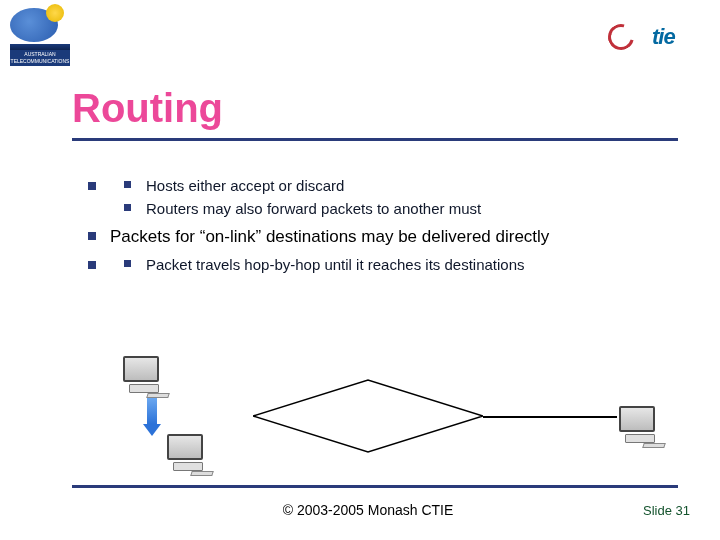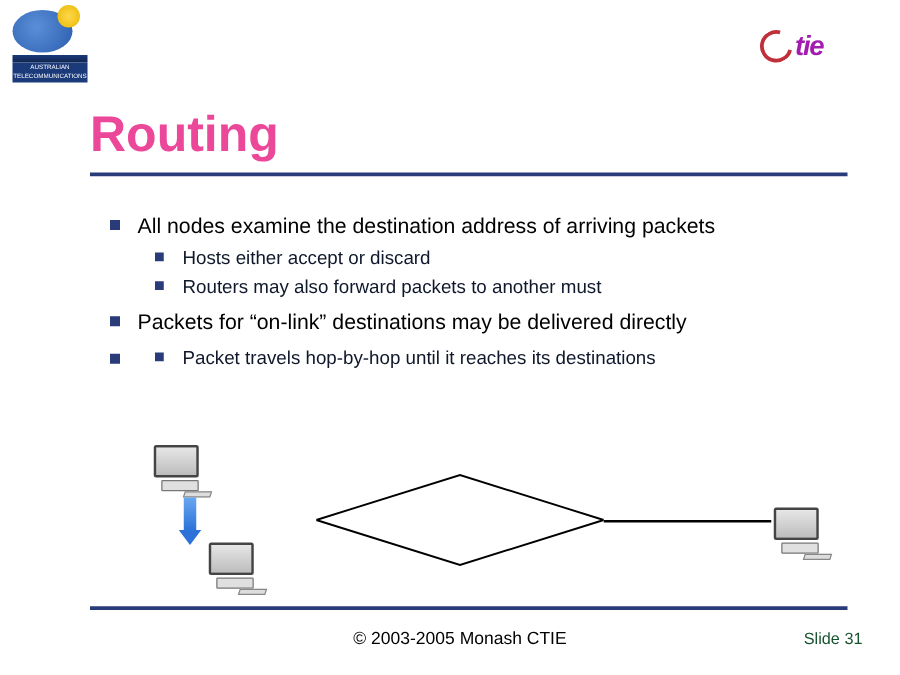--- a/index.html
+++ b/index.html
@@ -7,21 +7,21 @@
   .slide { width: 100%; height: 100%; position: relative; }
 
   .logo-left { position: absolute; top: 8px; left: 10px; width: 60px; height: 50px; }
   .logo-left .globe { width: 48px; height: 34px; background: radial-gradient(circle at 40% 40%, #5a8fd8, #2a5cae); border-radius: 50%; position: relative; }
   .logo-left .globe::after { content:""; position:absolute; right:-6px; top:-4px; width:18px; height:18px; background: radial-gradient(circle, #ffd84a, #e8b800); border-radius:50%; }
   .logo-left .bar { width: 60px; height: 6px; background: linear-gradient(#1a3a7a,#0e2450); margin-top: 2px; }
   .logo-left .txt { font-size: 5px; color: #fff; background:#1a3a7a; width:60px; text-align:center; line-height:7px; padding:1px 0; }
 
   .logo-right { position: absolute; top: 20px; right: 22px; width: 90px; height: 34px; display:flex; align-items:center; }
   .logo-right .c { width:26px; height:26px; border:3px solid #c0303a; border-radius:50%; border-right-color: transparent; transform: rotate(-30deg); margin-right:2px; }
-  .logo-right .tie { font: italic bold 22px Arial; color:#a21caf; letter-spacing:-1px; }
+  .logo-right .tie { font: italic bold 22px Arial; color:#0369a1; letter-spacing:-1px;margin-left:16px; }
 
   .title { position: absolute; top: 86px; left: 72px; font-size: 40px; color: #ec4899; font-family: Arial, sans-serif; font-weight: bold; }
   .title-rule { position: absolute; top: 138px; left: 72px; width: 606px; height: 3px; background: #2a3b7a; }
 
   .content { position: absolute; top: 170px; left: 88px; width: 590px; }
   ul { list-style: none; }
   .lvl1 > li { position: relative; padding-left: 22px; font-size: 17px; color: #000; margin-bottom: 8px; line-height: 1.25; }
   .lvl1 > li::before { content:""; position:absolute; left:0; top:6px; width:8px; height:8px; background:#2a3b7a; }
   .lvl2 { margin-top: 6px; margin-bottom: 2px; }
   .lvl2 > li { position: relative; padding-left: 22px; font-size: 15px; color:#0f172a; margin: 3px 0 3px 14px; line-height:1.3; }
@@ -64,21 +64,20 @@
     <div class="c"></div>
     <span class="tie">tie</span>
   </div>
 
   <div class="title">Routing</div>
   <div class="title-rule"></div>
 
   <div class="content">
     <ul class="lvl1">
       <li>
-        <span>All nodes examine the destination address of arriving packets</span>
         <ul class="lvl2">
           <li>Hosts either accept or discard</li>
           <li>Routers may also forward packets to another must</li>
         </ul>
       </li>
       <li>Packets for “on-link” destinations may be delivered directly</li>
       <li>
         <ul class="lvl2">
           <li>Packet travels hop-by-hop until it reaches its destinations</li>
         </ul>

